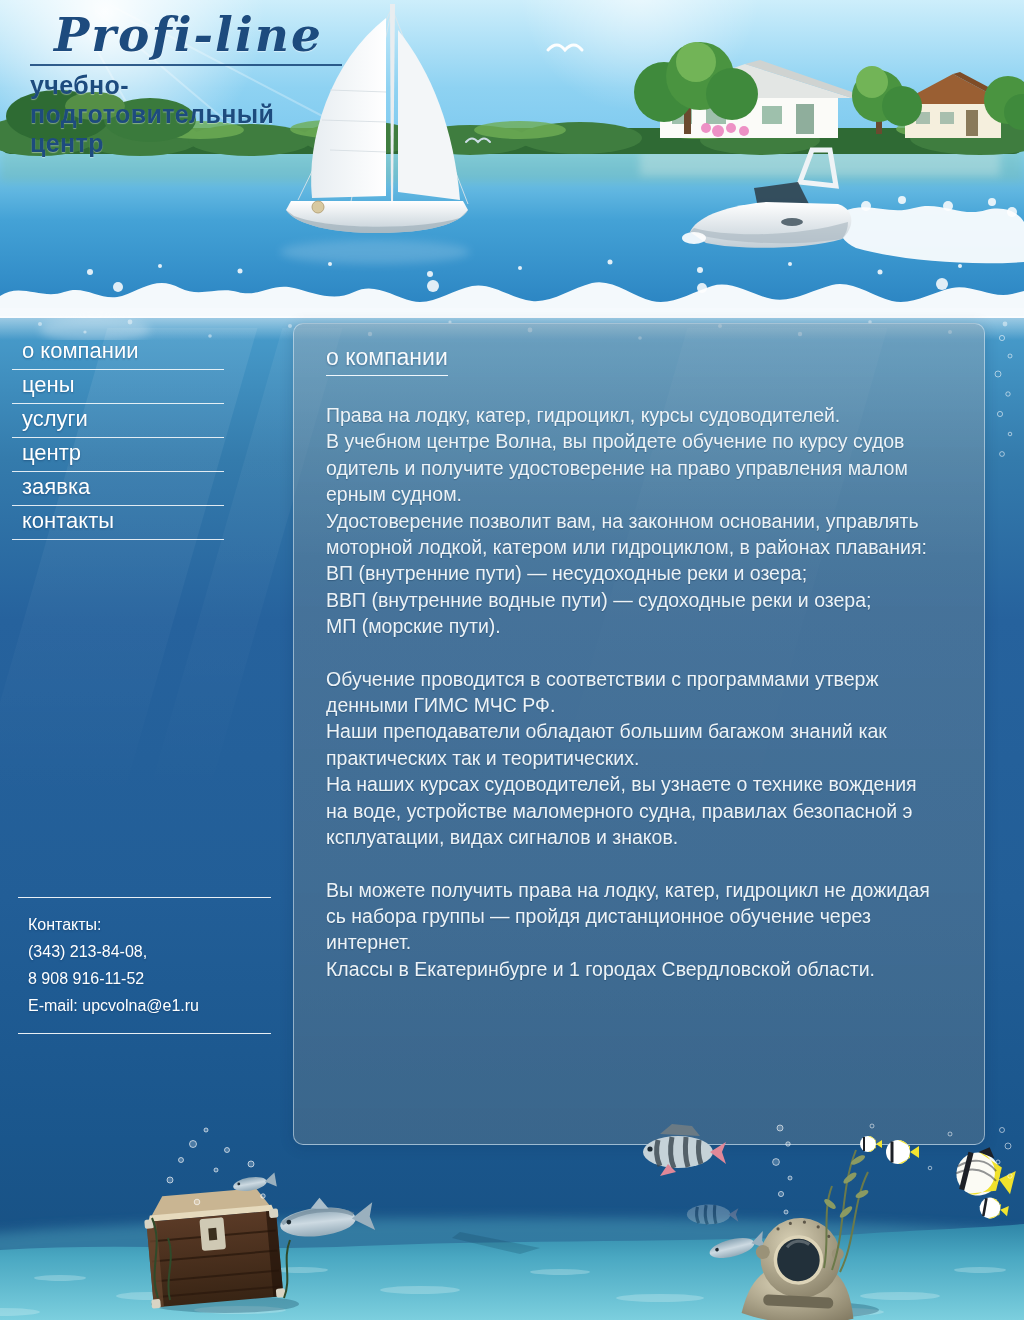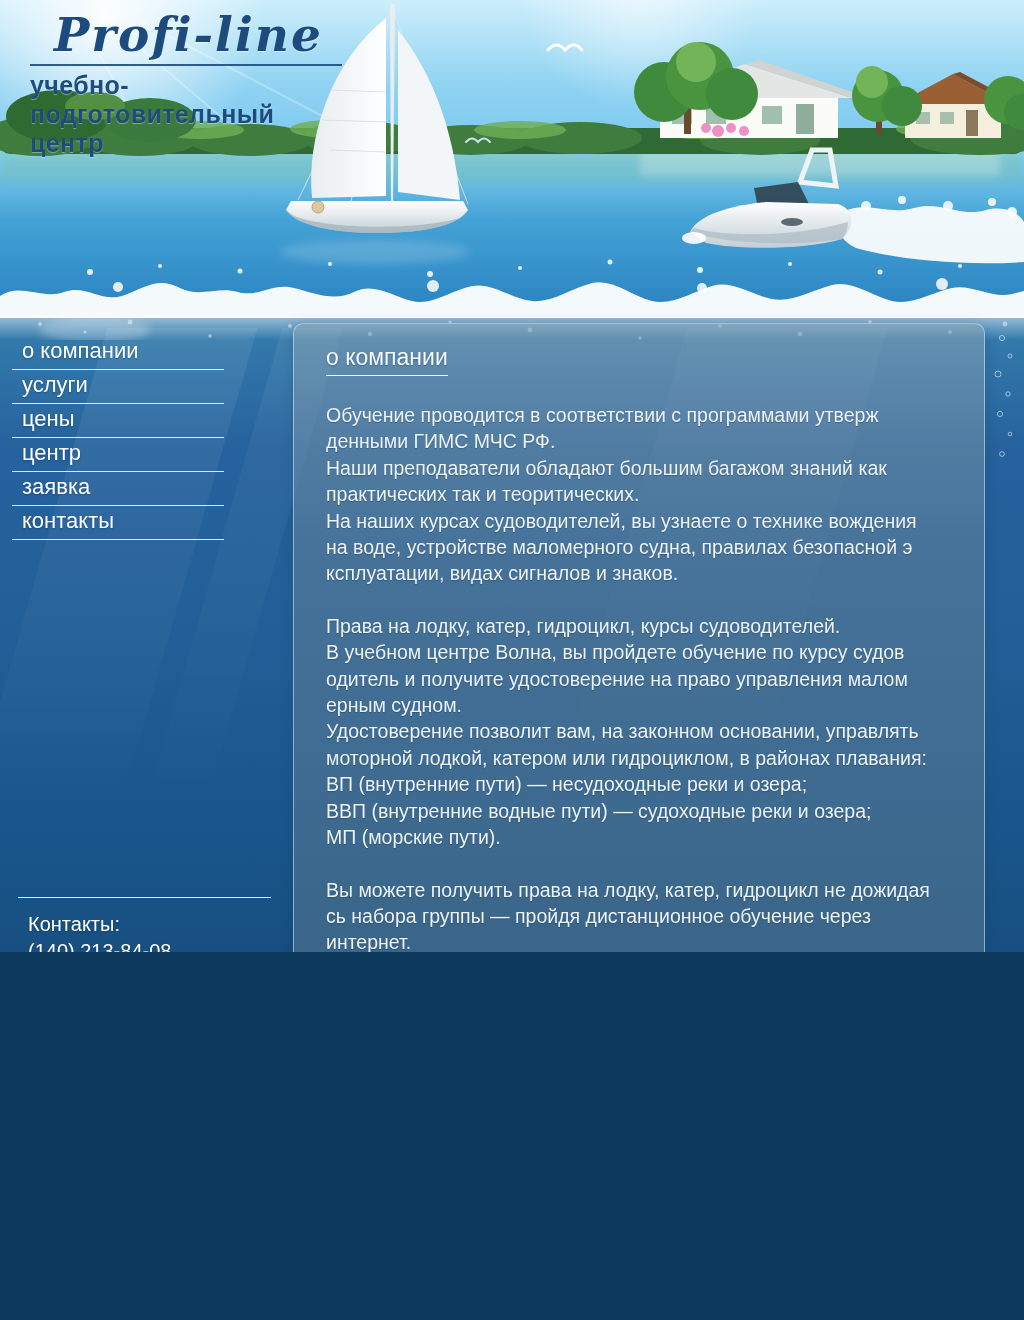--- a/index.html
+++ b/index.html
@@ -1,17 +1,17 @@
 <!DOCTYPE html>
 <html lang="ru"><head>
 <meta charset="utf-8">
 <style>
   html,body{margin:0;padding:0;background:#0d3a5c;}
   .page{
-    position:relative;width:1024px;height:952px;overflow:hidden;margin:0 auto;
+    position:relative;width:1024px;height:1320px;overflow:hidden;margin:0 auto;
     font-family:"Liberation Sans",sans-serif;
     background:linear-gradient(180deg,
       #7cc9ec 0%, #5fb5e0 16%, #4aa0cf 23.5%, #347bac 34.8%,
       #26629d 47%, #225e97 68%, #1a568c 86.4%, #174f80 100%);
   }
   svg{display:block}
   .header-scene{position:absolute;left:0;top:0;}
   .bottom-scene{position:absolute;left:0;top:1120px;}
   .ray{position:absolute;top:328px;height:470px;pointer-events:none;
     background:linear-gradient(180deg,rgba(255,255,255,.10),rgba(255,255,255,0));
@@ -37,21 +37,21 @@
   .menu li{
     list-style:none;font-size:22px;line-height:24px;color:#fff;
     padding:3px 0 6px 10px;border-bottom:1px solid rgba(255,255,255,.85);
     cursor:pointer;text-shadow:0 1px 2px rgba(15,50,90,.45);
   }
 
   
   .contacts{
     position:absolute;left:18px;top:897px;width:243px;color:#fff;
     border-top:1px solid rgba(255,255,255,.9);border-bottom:1px solid rgba(255,255,255,.9);
-    padding:13px 0 14px 10px;font-size:20px;line-height:27px;
+    padding:13px 0 14px 10px;font-size:16px;line-height:27px;
     text-shadow:0 1px 2px rgba(15,50,90,.45);
   }
 
   
   .panel{
     position:absolute;left:293px;top:323px;width:692px;height:822px;box-sizing:border-box;
     padding:20px 26px 0 32px;border-radius:10px;
     background:linear-gradient(180deg,rgba(141,166,183,.52) 0%,rgba(96,128,152,.55) 30%,rgba(82,114,140,.58) 100%);
     border:1px solid rgba(219,237,248,.55);
     box-shadow:0 2px 14px rgba(10,40,70,.18);
@@ -283,56 +283,56 @@
   </svg>
 
   <div class="logo">
     <div class="script">Profi-line</div>
     <div class="rule"></div>
     <div class="tagline">учебно-подготовительный центр</div>
   </div>
 
   <ul class="menu">
     <li>о компании</li>
+    <li>цены</li>
     <li>услуги</li>
-    <li>цены</li>
     <li>центр</li>
     <li>заявка</li>
     <li>контакты</li>
   </ul>
 
   <div class="contacts">
     <div>Контакты:</div>
-    <div>(140) 213-84-08,</div>
+    <div>(343) 213-84-08,</div>
     <div>8 908 916-11-52</div>
     <div>E-mail: upcvolna@e1.ru</div>
   </div>
 
   <section class="panel">
     <h2>о компании</h2>
-    <p>Обучение проводится в соответствии с программами утверж
-денными ГИМС МЧС РФ.
-Наши преподаватели обладают большим багажом знаний как
-практических так и теоритических.
-На наших курсах судоводителей, вы узнаете о технике вождения
-на воде, устройстве маломерного судна, правилах безопасной э
-ксплуатации, видах сигналов и знаков.</p>
     <p>Права на лодку, катер, гидроцикл, курсы судоводителей.
 В учебном центре Волна, вы пройдете обучение по курсу судов
 одитель и получите удостоверение на право управления малом
 ерным судном.
 Удостоверение позволит вам, на законном основании, управлять
 моторной лодкой, катером или гидроциклом, в районах плавания:
 ВП (внутренние пути) — несудоходные реки и озера;
 ВВП (внутренние водные пути) — судоходные реки и озера;
 МП (морские пути).</p>
+    <p>Обучение проводится в соответствии с программами утверж
+денными ГИМС МЧС РФ.
+Наши преподаватели обладают большим багажом знаний как
+практических так и теоритических.
+На наших курсах судоводителей, вы узнаете о технике вождения
+на воде, устройстве маломерного судна, правилах безопасной э
+ксплуатации, видах сигналов и знаков.</p>
     <p>Вы можете получить права на лодку, катер, гидроцикл не дожидая
 сь набора группы — пройдя дистанционное обучение через
 интернет.
-Классы в Екатеринбурге и 2 городах Свердловской области.</p>
+Классы в Екатеринбурге и 1 городах Свердловской области.</p>
   </section>
 
   <svg class="bottom-scene" width="1024" height="200" viewBox="0 0 1024 200" aria-hidden="true">
     <defs>
       <linearGradient id="sand" x1="0" y1="0" x2="0" y2="1">
         <stop offset="0" stop-color="#2f86a8"></stop>
           <stop offset=".35" stop-color="#4aa8c2"></stop>
           <stop offset="1" stop-color="#7ccfde"></stop>
       </linearGradient>
       <linearGradient id="chest" x1="0" y1="0" x2="0" y2="1">

